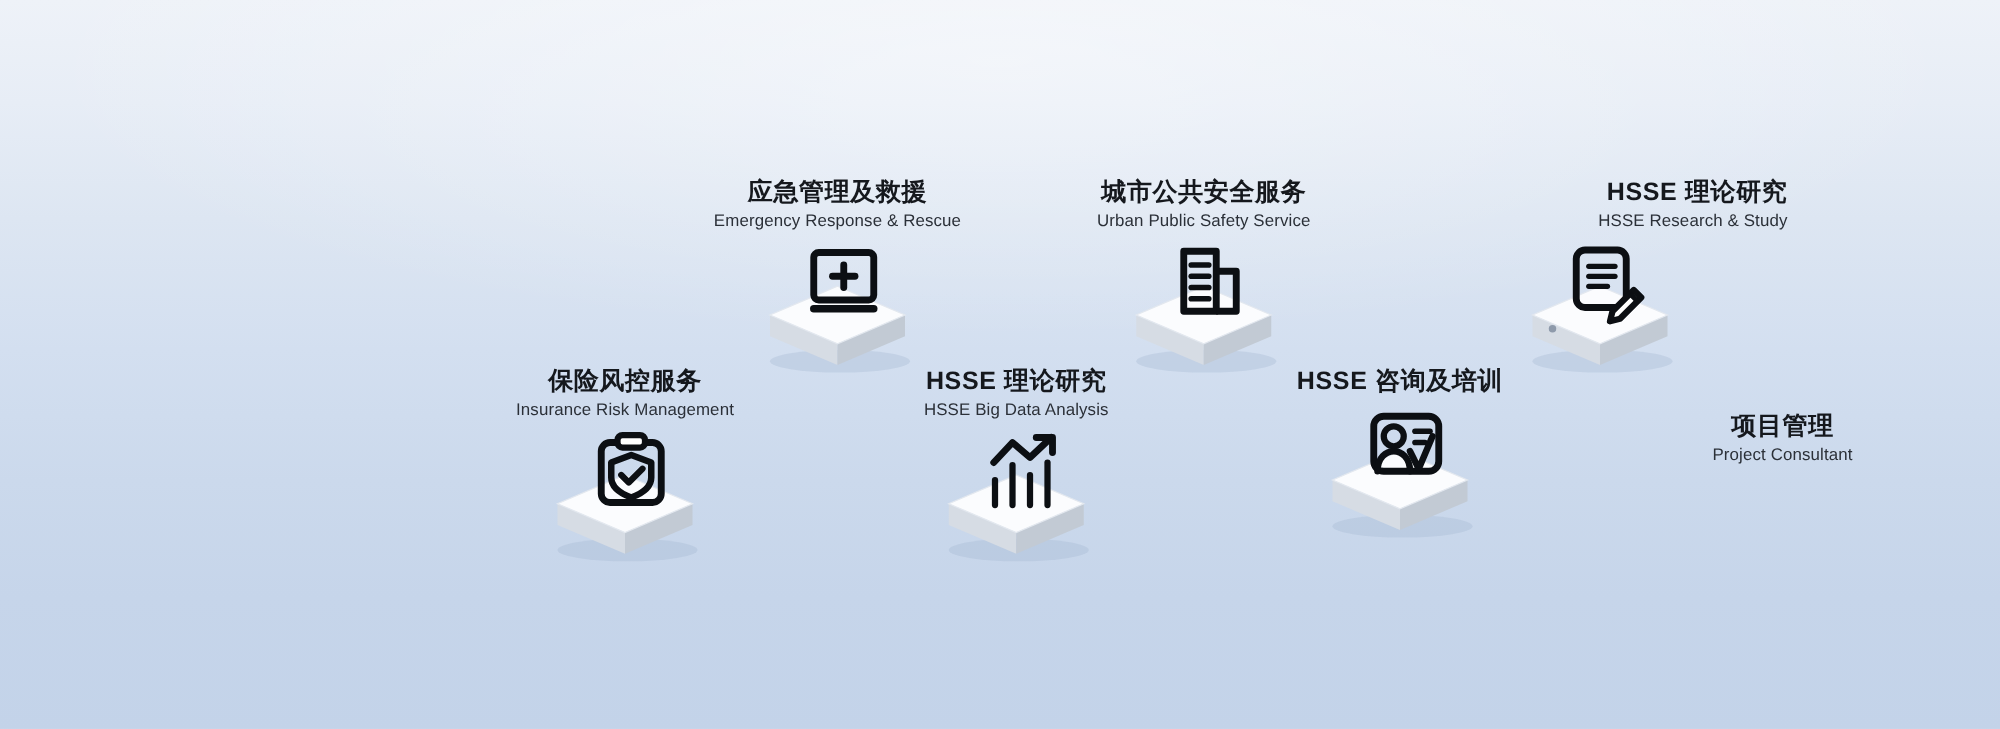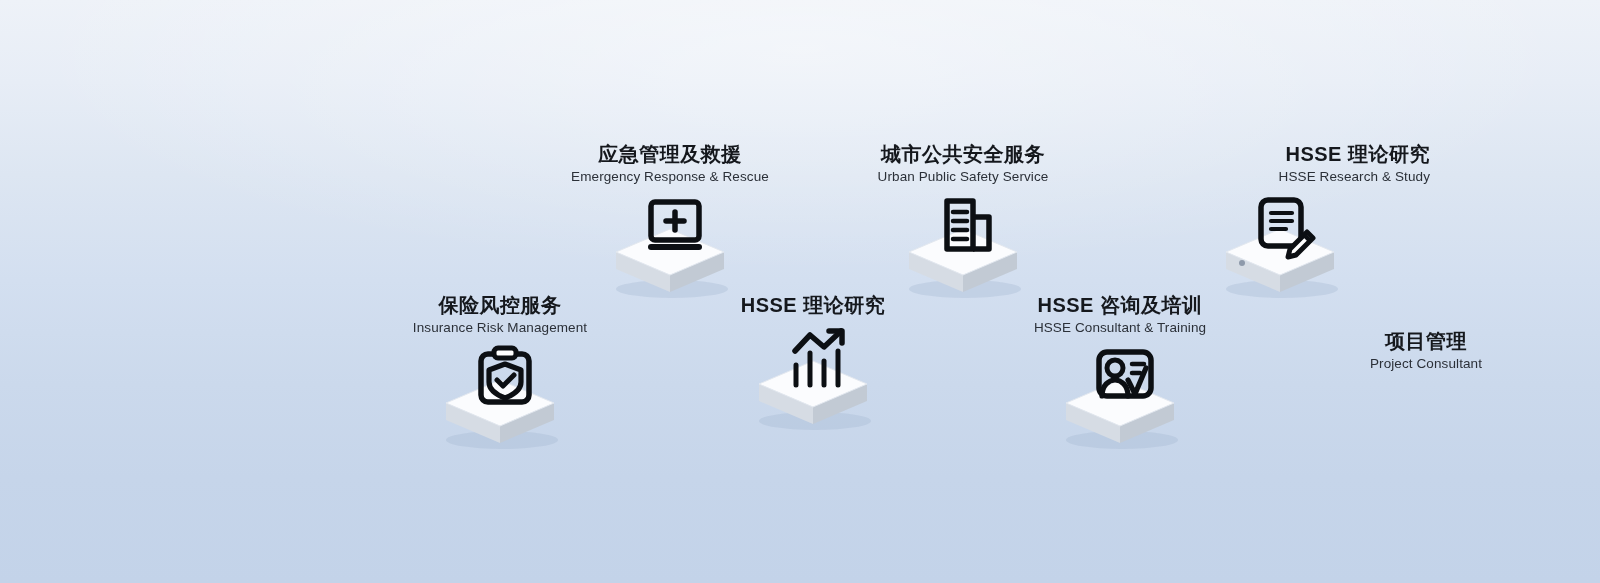--- a/index.html
+++ b/index.html
@@ -216,20 +216,21 @@
           <rect x="26" y="4" width="22" height="10" rx="4" fill="#ffffff" stroke="#0c0f13" stroke-width="5"></rect>
           <path d="M37 20 L53 26 V38 C53 46 45 51 37 54 C29 51 21 46 21 38 V26 Z" fill="none" stroke="#0c0f13" stroke-width="5.2" stroke-linejoin="round"></path>
           <polyline points="29,36 35,42 46,31" fill="none" stroke="#0c0f13" stroke-width="5" stroke-linecap="round" stroke-linejoin="round"></polyline>
         </svg>
       </div>
     </div>
   </div>
 
   <div class="item" style="left:813px; top:294px;">
     <div class="item-label-cn">HSSE 理论研究</div>
+    <div class="item-label-en">HSSE Big Data Analysis</div>
     <div class="item-art">
       <div class="pedestal">
         <svg viewBox="0 0 116 78">
           <ellipse cx="60" cy="70" rx="56" ry="9" fill="#9fb2cd" opacity="0.30"></ellipse>
           <polygon points="58,10 112,33 58,56 4,33" fill="#fbfcfe"></polygon>
           <polygon points="4,33 58,56 58,73 4,50" fill="#d6dce4"></polygon>
           <polygon points="58,56 112,33 112,50 58,73" fill="#c2cad4"></polygon>
           <polygon points="58,10 112,33 58,56 4,33" fill="none" stroke="#e3e8ef" stroke-width="1"></polygon>
         </svg>
       </div>
@@ -241,21 +242,20 @@
           <line x1="57" y1="26" x2="57" y2="60" stroke="#0c0f13" stroke-width="5" stroke-linecap="round"></line>
           <polyline points="14,26 29,10 43,22 60,6" fill="none" stroke="#0c0f13" stroke-width="5.5" stroke-linecap="round" stroke-linejoin="round"></polyline>
           <polyline points="48,6 61,6 61,18" fill="none" stroke="#0c0f13" stroke-width="5.5" stroke-linecap="round" stroke-linejoin="round"></polyline>
         </svg>
       </div>
     </div>
   </div>
 
   <div class="item" style="left:1120px; top:294px;">
     <div class="item-label-cn">HSSE 咨询及培训</div>
-    <div class="item-label-en">HSSE Consultant &amp; Training</div>
     <div class="item-art">
       <div class="pedestal">
         <svg viewBox="0 0 116 78">
           <ellipse cx="60" cy="70" rx="56" ry="9" fill="#9fb2cd" opacity="0.30"></ellipse>
           <polygon points="58,10 112,33 58,56 4,33" fill="#fbfcfe"></polygon>
           <polygon points="4,33 58,56 58,73 4,50" fill="#d6dce4"></polygon>
           <polygon points="58,56 112,33 112,50 58,73" fill="#c2cad4"></polygon>
           <polygon points="58,10 112,33 58,56 4,33" fill="none" stroke="#e3e8ef" stroke-width="1"></polygon>
         </svg>
       </div>

